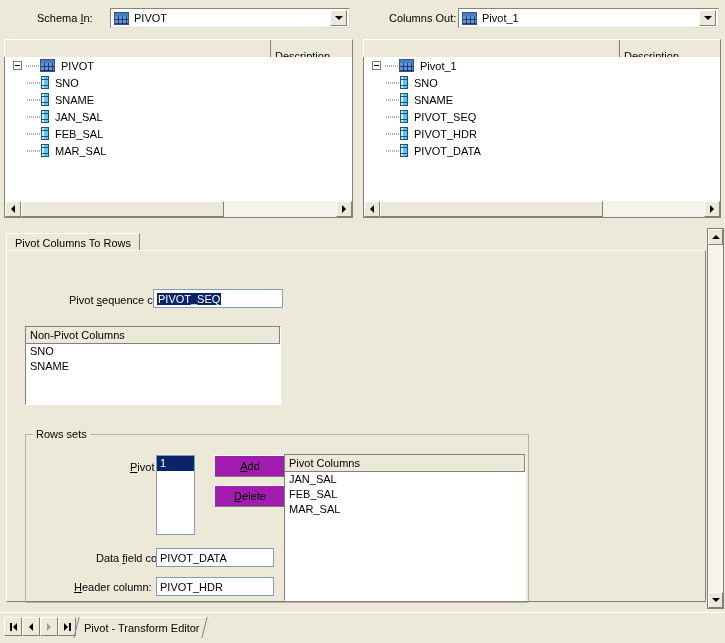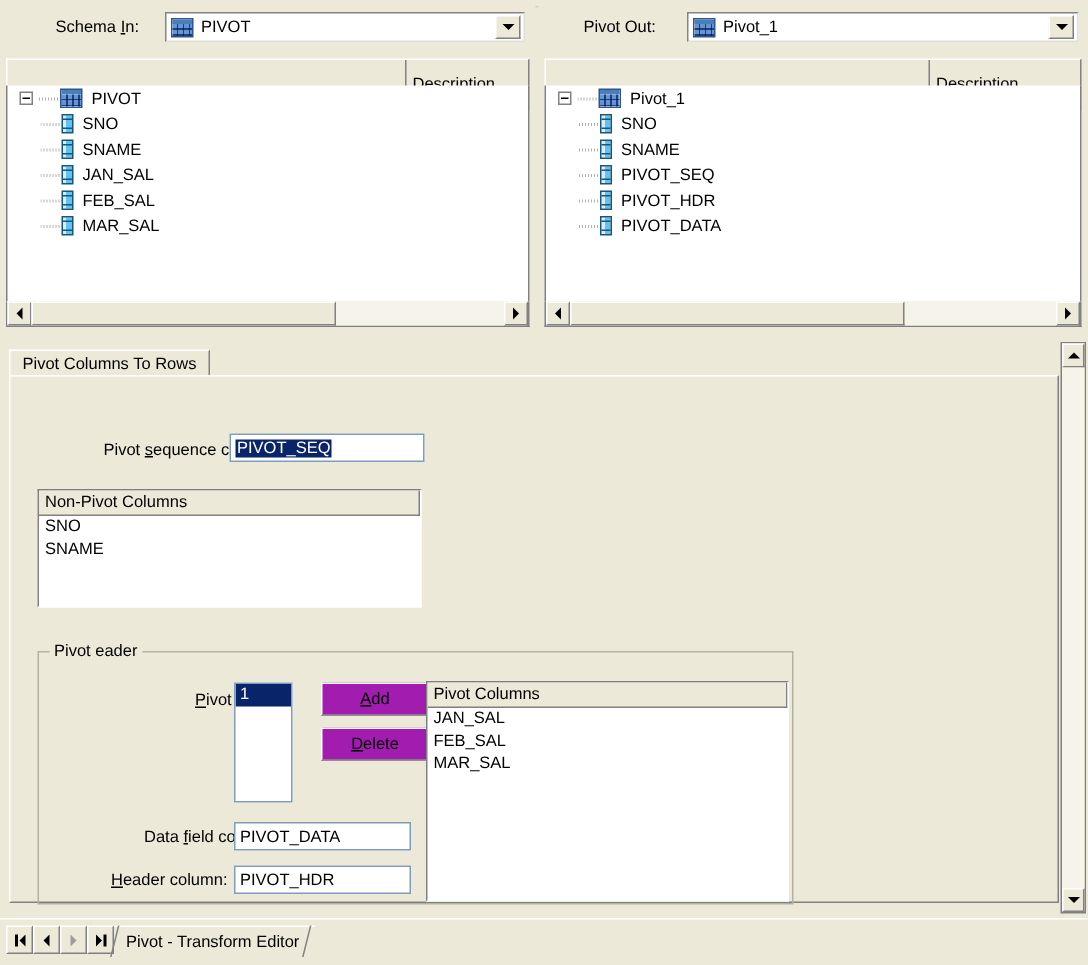--- a/index.html
+++ b/index.html
@@ -482,21 +482,21 @@
       </div>
       <div class="sb-btn">
         <span class="arrow-right"></span>
       </div>
     </div>
   </div>
 
   <div class="pane pane-right">
 
     <div class="schema-row" style="left:30px;">
-      <span class="schema-label">Pivot Out:</span>
+      <span class="schema-label">Columns Out:</span>
     </div>
 
     <div class="combo" style="position:absolute; left:99px; top:8px; width:261px;">
       <span class="grid-icon">
           <i></i>
         </span>
       <span class="combo-text">Pivot_1</span>
       <span class="combo-btn">
         <span class="arrow-down"></span>
       </span>
@@ -574,21 +574,21 @@
         <span class="sel-text">PIVOT_SEQ</span>
       </div>
 
       <div class="listbox" style="left:18px; top:75px; width:256px; height:79px;">
         <div class="lb-header">Non-Pivot Columns</div>
         <div class="lb-item">SNO</div>
         <div class="lb-item">SNAME</div>
       </div>
 
       <div class="groupbox" style="left:18px; top:183px; width:504px; height:169px;">
-        <span class="gb-title">Pivot eader</span>
+        <span class="gb-title">Rows sets</span>
 
         <span class="field-label" style="left:76px; top:26px;margin-left:28px;"><u>P</u>ivot set:</span>
 
         <div class="plain-list" style="left:130px; top:20px; width:39px; height:80px;">
           <div class="pl-item selected">1</div>
         </div>
 
         <div class="btn" style="left:188px; top:20px; width:72px;">
           <span><u>A</u>dd</span>
         </div>

